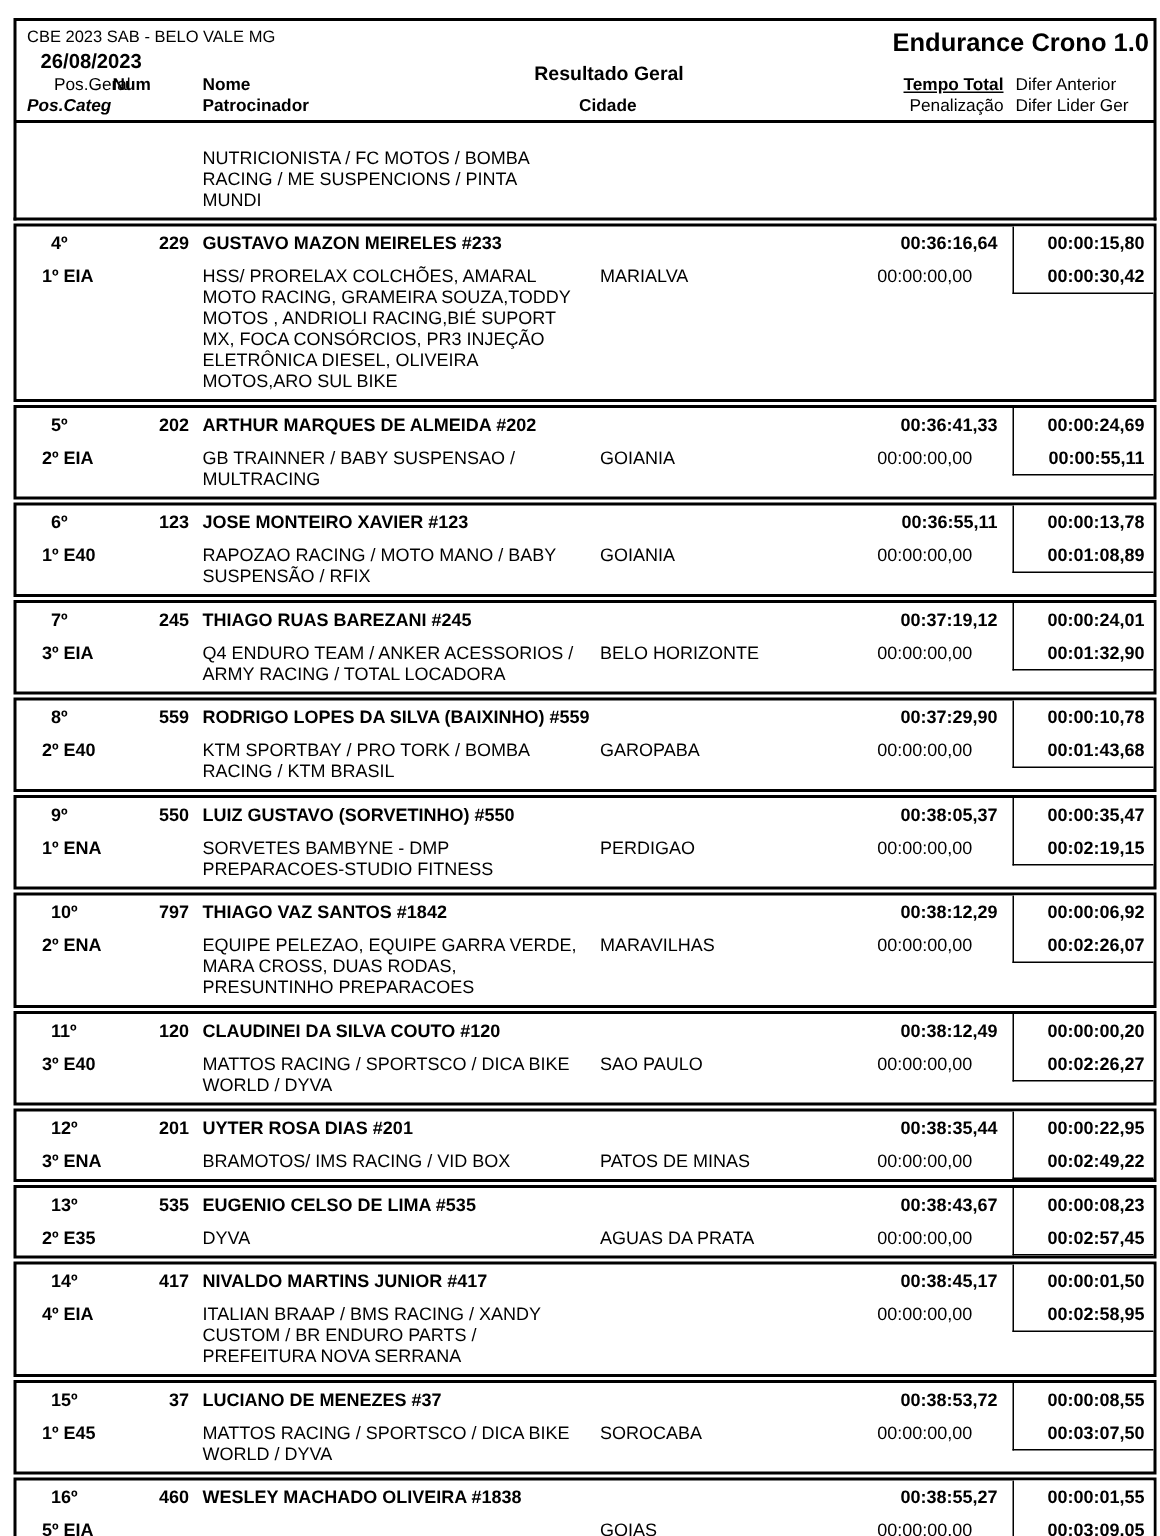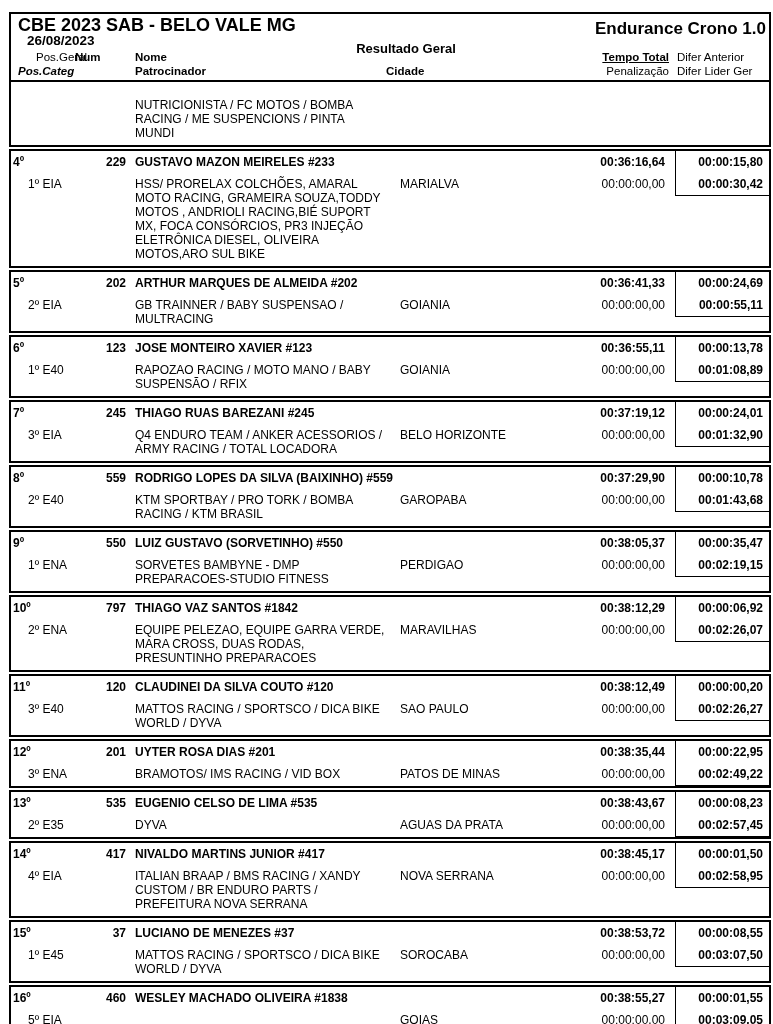--- a/index.html
+++ b/index.html
@@ -5,21 +5,21 @@
   html,body{margin:0;padding:0;}
   body{
     width:773px;height:1024px;background:#ffffff;color:#000;
     font-family:"Liberation Sans", sans-serif;font-size:12px;
     overflow:hidden;position:relative;
   }
   .sheet{position:absolute;left:9px;top:12px;width:762px;}
 
   
   .hdr{border:2px solid #000;border-bottom:2px solid #000;position:relative;height:70px;box-sizing:border-box;}
-  .hdr-title{position:absolute;left:7px;top:3px;font-weight:bold;font-size:18px;line-height:16px;white-space:nowrap;}
+  .hdr-title{position:absolute;left:7px;top:3px;font-weight:normal;font-size:11px;line-height:16px;white-space:nowrap;}
   .hdr-date{position:absolute;left:16px;top:19px;font-weight:bold;font-size:13.5px;}
   .hdr-center{position:absolute;left:0;right:0;top:27px;text-align:center;font-weight:bold;font-size:13px;padding-left:32px;}
   .hdr-app{position:absolute;right:3px;top:5px;font-weight:bold;font-size:17px;white-space:nowrap;}
   .colhead{position:absolute;left:0;right:0;bottom:2px;height:28px;font-size:11.5px;line-height:14px;}
   .ch{position:absolute;white-space:nowrap;}
   .ch-posgeral{left:25px;top:0;font-weight:normal;text-align:center;}
   .ch-poscateg{left:7px;top:14px;font-weight:bold;font-style:italic;}
   .ch-num{left:64px;top:0;font-weight:bold;}
   .ch-nome{left:124px;top:0;font-weight:bold;}
   .ch-patro{left:124px;top:14px;font-weight:bold;}
@@ -33,28 +33,28 @@
   .grid{display:grid;grid-template-columns:84px 36px 268px 169px 103px 1fr;}
 
   
   .carry{border:2px solid #000;border-top:none;padding:16px 0 5px 0;}
   .carry .sponsor{grid-column:3;padding:0 14px 0 4px;line-height:14px;}
 
   
   .entry{border:2px solid #000;margin-top:2px;position:relative;}
   .row1{padding-top:4px;line-height:14px;}
   .row2{margin-top:8px;padding-bottom:5px;line-height:14px;}
-  .c-pos{padding-left:2px;font-weight:bold;}
+  .c-pos{padding-left:23px;font-weight:bold;}
   .c-num{text-align:right;padding-right:5px;font-weight:bold;}
   .c-name{grid-column:3 / span 2;padding-left:4px;font-weight:bold;white-space:nowrap;overflow:hidden;}
   .c-tempo{grid-column:5;text-align:right;padding-right:6px;font-weight:bold;white-space:nowrap;}
-  .c-cat{padding-left:17px;font-weight:normal;white-space:nowrap;}
+  .c-cat{padding-left:17px;font-weight:bold;white-space:nowrap;}
   .c-sponsor{grid-column:3;padding:0 14px 0 4px;}
   .c-city{grid-column:4;padding-left:1px;white-space:nowrap;}
-  .c-penal{grid-column:5;text-align:right;padding-right:6px;white-space:nowrap;}
+  .c-penal{grid-column:5;text-align:center;padding-right:6px;white-space:nowrap;}
   .row2 .cell-min{min-height:14px;}
 
   .dbox{
     position:absolute;top:0;right:0;width:94px;box-sizing:border-box;
     border-left:1.5px solid #000;border-bottom:1.5px solid #000;
     padding:4px 6px 4px 0;background:#fff;margin-left:44px;
   }
   .dbox .v{text-align:right;font-weight:bold;line-height:14px;white-space:nowrap;}
   .dbox .v2{margin-top:8px;}
 </style>
@@ -280,21 +280,20 @@
   <div class="entry">
     <div class="row1 grid">
       <div class="c-pos">14º</div>
       <div class="c-num">417</div>
       <div class="c-name">NIVALDO MARTINS JUNIOR #417</div>
       <div class="c-tempo">00:38:45,17</div>
     </div>
     <div class="row2 grid">
       <div class="c-cat cell-min">4º EIA</div>
       <div class="c-sponsor cell-min">ITALIAN BRAAP / BMS RACING / XANDY CUSTOM / BR ENDURO PARTS / PREFEITURA NOVA SERRANA</div>
-      <div class="c-city cell-min">NOVA SERRANA</div>
       <div class="c-penal cell-min">00:00:00,00</div>
     </div>
     <div class="dbox">
       <div class="v v1">00:00:01,50</div>
       <div class="v v2">00:02:58,95</div>
     </div>
   </div>
 
   <div class="entry">
     <div class="row1 grid">

